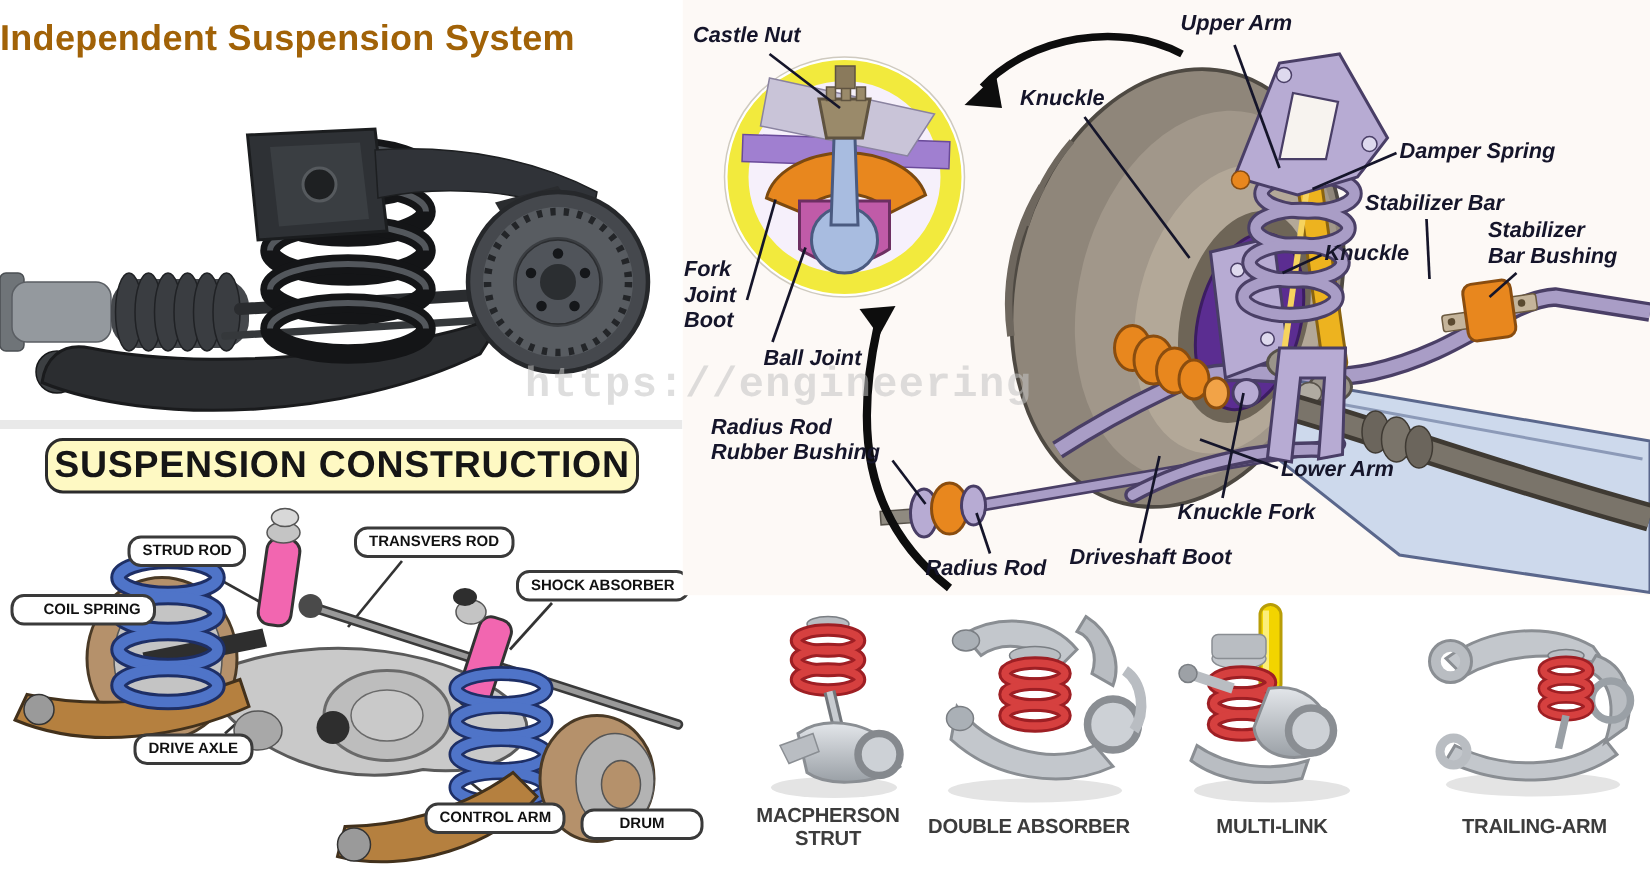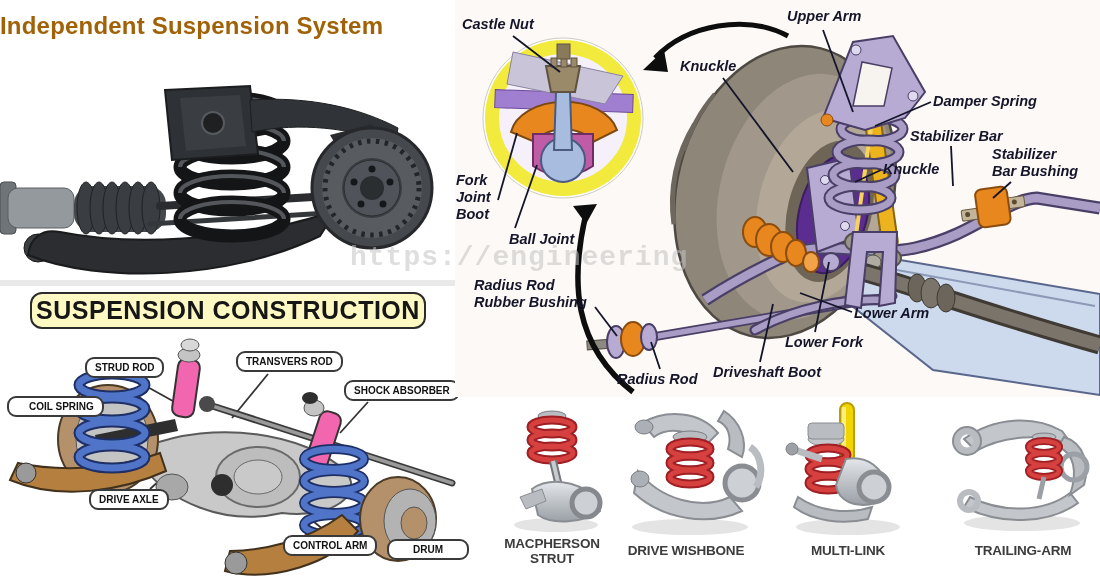--- a/index.html
+++ b/index.html
@@ -337,21 +337,21 @@
       <div>Fork</div>
       <div>Joint</div>
       <div>Boot</div>
     </div>
     <div class="lbl" style="left:54px;top:231px;">Ball Joint</div>
     <div class="lbl" style="left:19px;top:277px;">
       <div>Radius Rod</div>
       <div>Rubber Bushing</div>
     </div>
     <div class="lbl" style="left:399px;top:305px;">Lower Arm</div>
-    <div class="lbl" style="left:330px;top:334px;">Lower Fork</div>
+    <div class="lbl" style="left:330px;top:334px;">Knuckle Fork</div>
     <div class="lbl" style="left:258px;top:364px;">Driveshaft Boot</div>
     <div class="lbl" style="left:162px;top:371px;">Radius Rod</div>
   </div>
 
   <div class="panel" style="left:490px;top:397px;width:610px;height:182px;">
     <svg style="left:0;top:0" width="610" height="182" viewBox="0 0 610 182">
       <defs>
         <linearGradient id="met" x1="0" y1="0" x2="0" y2="1">
           <stop offset="0" stop-color="#e3e6ea"></stop>
             <stop offset="1" stop-color="#9aa0a6"></stop>
@@ -443,19 +443,19 @@
             <ellipse cx="92" cy="58" rx="15" ry="6"></ellipse>
             <ellipse cx="92" cy="70" rx="15" ry="6"></ellipse>
         </g>
         <line x1="92" y1="76" x2="87" y2="98" stroke="#9aa0a6" stroke-width="5"></line>
       </g>
     </svg>
     <div class="cap" style="left:2px;top:139px;width:120px;">
       <div>MACPHERSON</div>
       <div>STRUT</div>
     </div>
-    <div class="cap" style="left:116px;top:146px;width:160px;">DRIVE WISHBONE</div>
+    <div class="cap" style="left:116px;top:146px;width:160px;">DOUBLE ABSORBER</div>
     <div class="cap" style="left:298px;top:146px;width:120px;">MULTI-LINK</div>
     <div class="cap" style="left:463px;top:146px;width:140px;">TRAILING-ARM</div>
   </div>
 
   <div class="watermark">https://engineering</div>
 </div>
 
 </body></html>

